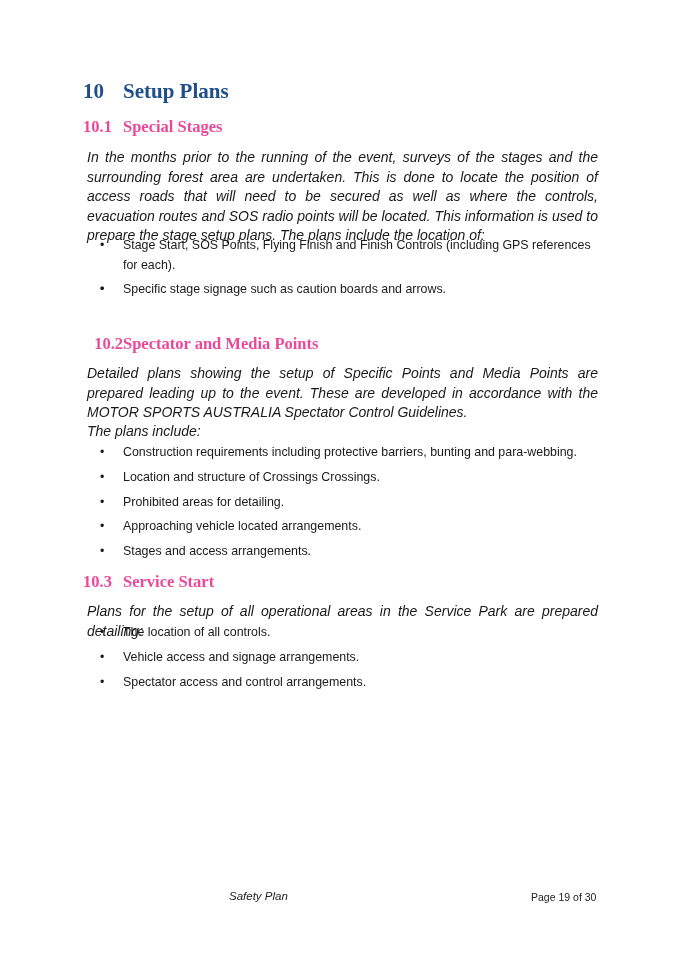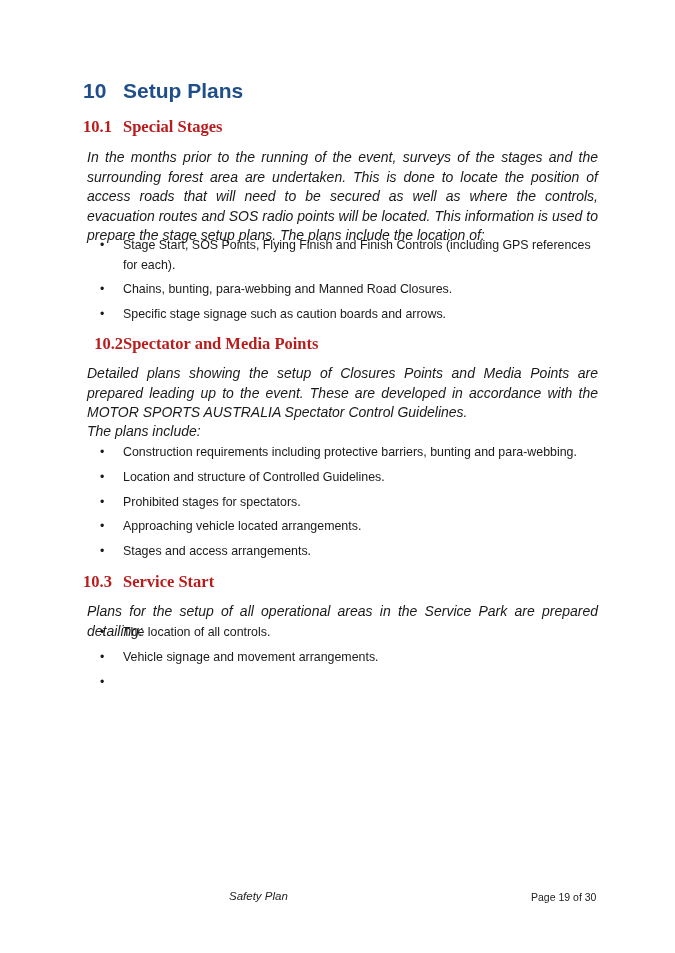--- a/index.html
+++ b/index.html
@@ -19,35 +19,35 @@
       position: absolute;
       left: 83px;
       top: 0;
       width: 511px;
     }
     .h1 {
       position: absolute;
       top: 79px;
       left: 0;
       margin: 0;
-      font-family: Liberation Sans, sans-serif;
+      font-family: Liberation Serif, serif;
       font-weight: bold;
       font-size: 21px;
       color: #1f4e8a;
       white-space: nowrap;
     }
     .h1 .num { display: inline-block; width: 40px; }
     .h2 {
       position: absolute;
       left: 0;
       margin: 0;
       font-family: "Liberation Serif", serif;
       font-weight: bold;
       font-size: 16.5px;
-      color: #b91c1c;
+      color: #ec4899;
       white-space: nowrap;
     }
     .h2 .num { display: inline-block; width: 40px; }
     .para {
       position: absolute;
       left: 0;
       width: 511px;
       margin: 4px;
       font-size: 14px;
       line-height: 19.6px;
@@ -101,42 +101,42 @@
   <h1 class="h1">
     <span class="num">10</span><span>Setup Plans</span>
   </h1>
 
   <h2 class="h2" style="top:117px;">
     <span class="num">10.1</span><span>Special Stages</span>
   </h2>
   <p class="para" style="top:144px;">In the months prior to the running of the event, surveys of the stages and the surrounding forest area are undertaken.  This is done to locate the position of access roads that will need to be secured as well as where the controls, evacuation routes and SOS radio points will be located.  This information is used to prepare the stage setup plans.  The plans include the location of:</p>
   <ul class="bullets" style="top:236px;">
     <li><span class="dot">•</span><span>Stage Start, SOS Points, Flying Finish and Finish Controls (including GPS references for each).</span></li>
-    <li><span class="dot">•</span><span>Chains, bunting, para-webbing and Manned Road Closures.</span></li>
+    <li><span class="dot">•</span></li>
     <li><span class="dot">•</span><span>Specific stage signage such as caution boards and arrows.</span></li>
   </ul>
 
   <h2 class="h2" style="top:334px;text-align:right;">
     <span class="num">10.2</span><span>Spectator and Media Points</span>
   </h2>
-  <p class="para" style="top:360px;">Detailed plans showing the setup of Closures Points and Media Points are prepared leading up to the event.  These are developed in accordance with the MOTOR SPORTS AUSTRALIA Spectator Control Guidelines.</p>
+  <p class="para" style="top:360px;">Detailed plans showing the setup of Specific Points and Media Points are prepared leading up to the event.  These are developed in accordance with the MOTOR SPORTS AUSTRALIA Spectator Control Guidelines.</p>
   <p class="para" style="top:418px;">The plans include:</p>
   <ul class="bullets" style="top:443px;">
     <li><span class="dot">•</span><span>Construction requirements including protective barriers, bunting and para-webbing.</span></li>
-    <li><span class="dot">•</span><span>Location and structure of Controlled Guidelines.</span></li>
-    <li><span class="dot">•</span><span>Prohibited stages for spectators.</span></li>
+    <li><span class="dot">•</span><span>Location and structure of Crossings Crossings.</span></li>
+    <li><span class="dot">•</span><span>Prohibited areas for detailing.</span></li>
     <li><span class="dot">•</span><span>Approaching vehicle located arrangements.</span></li>
     <li><span class="dot">•</span><span>Stages and access arrangements.</span></li>
   </ul>
 
   <h2 class="h2" style="top:572px;">
     <span class="num">10.3</span><span>Service Start</span>
   </h2>
   <p class="para" style="top:598px;">Plans for the setup of all operational areas in the Service Park are prepared detailing:</p>
   <ul class="bullets" style="top:623px;">
     <li><span class="dot">•</span><span>The location of all controls.</span></li>
-    <li><span class="dot">•</span><span>Vehicle signage and movement arrangements.</span></li>
-    <li><span class="dot">•</span></li>
+    <li><span class="dot">•</span><span>Vehicle access and signage arrangements.</span></li>
+    <li><span class="dot">•</span><span>Spectator access and control arrangements.</span></li>
   </ul>
 </div>
 
 <div class="footer-left">Safety Plan</div>
 <div class="footer-right">Page 19 of 30</div>
 
 </body></html>

